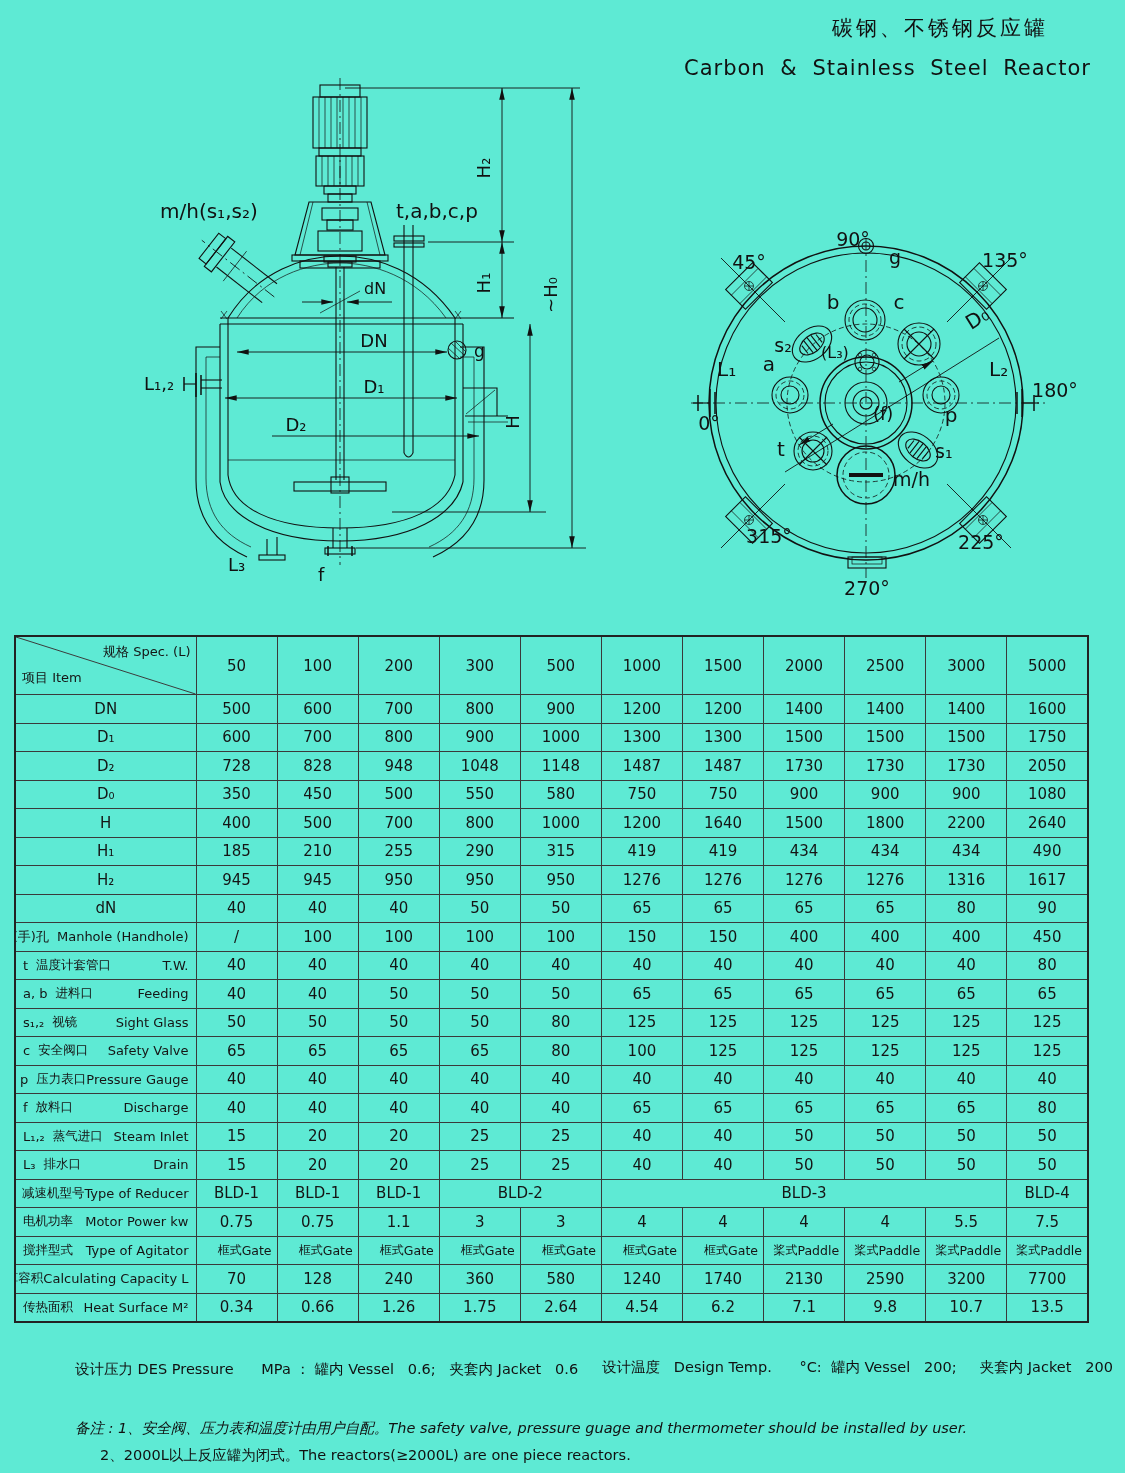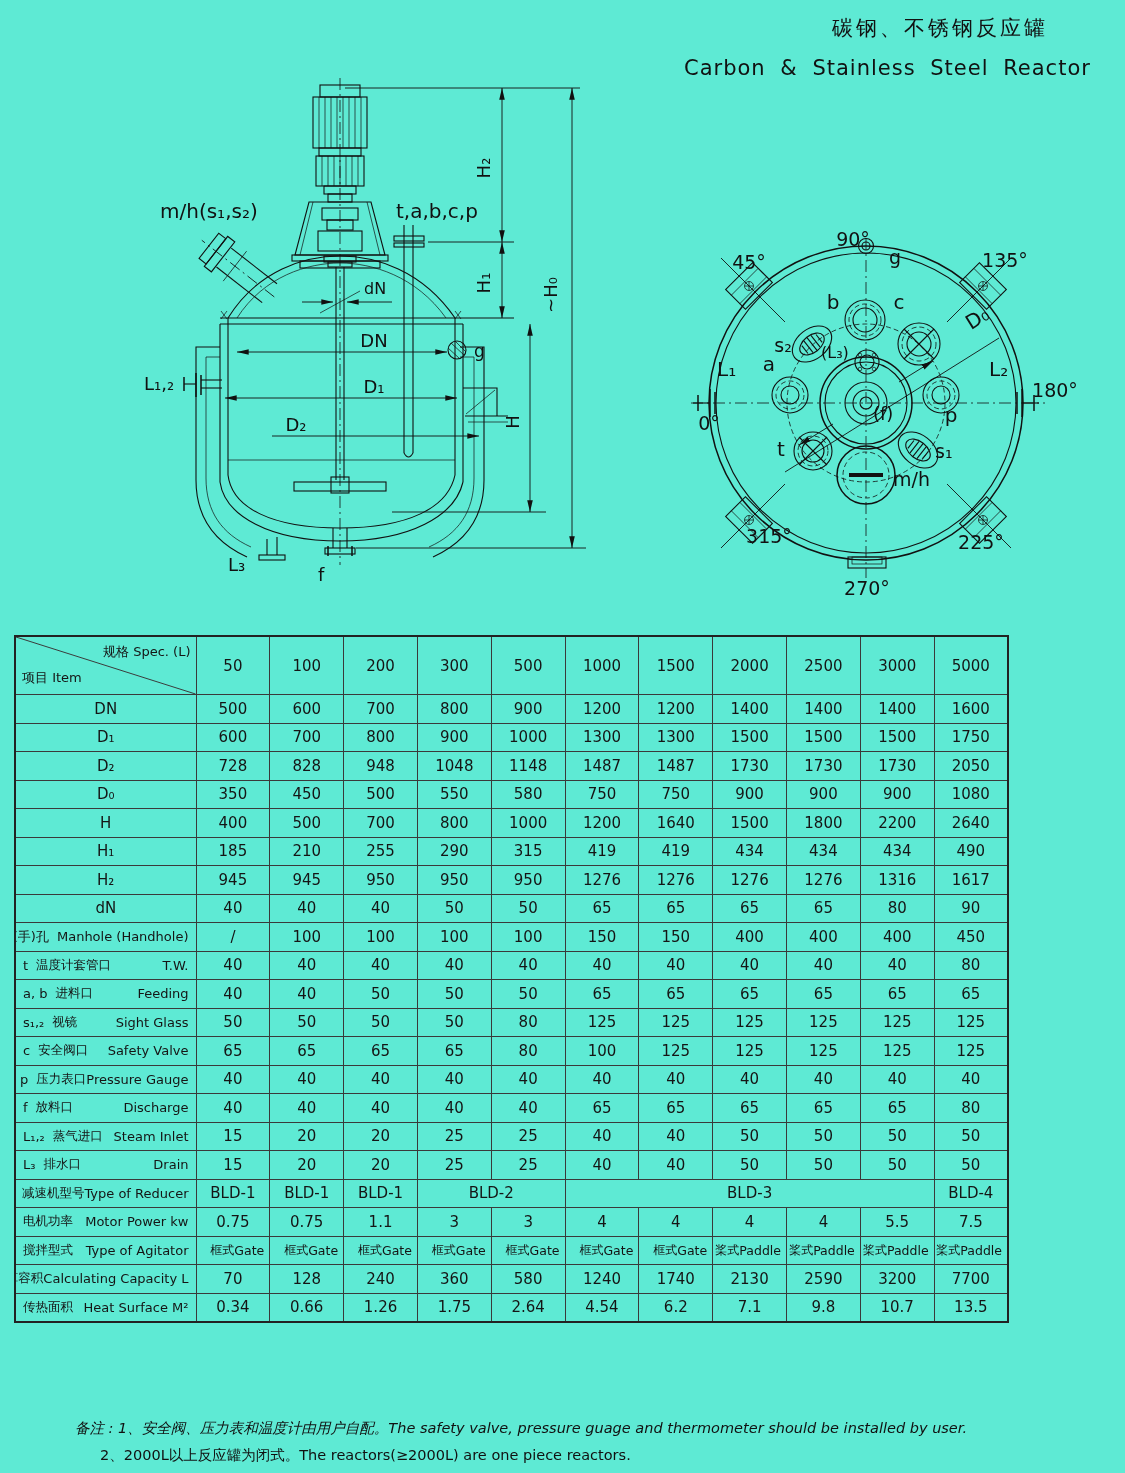--- a/index.html
+++ b/index.html
@@ -12,21 +12,21 @@
   .svg1{position:absolute;left:0;top:50px;}
   .svg2{position:absolute;left:683px;top:212px;}
   svg text{fill:#111;font-family:"DejaVu Sans",sans-serif;}
   .ln{stroke:#111;stroke-width:1.1;fill:none;}
   .lnb{stroke:#111;stroke-width:1.5;fill:none;}
   .lnt{stroke:#111;stroke-width:0.7;fill:none;}
   .dim{stroke:#111;stroke-width:0.9;fill:none;}
   .cl{stroke:#111;stroke-width:0.8;fill:none;stroke-dasharray:12 4 2 4;}
   .dsh{stroke:#111;stroke-width:0.8;fill:none;stroke-dasharray:5 3;}
   
-  #spec-table{position:absolute;left:14px;top:635px;width:995px;border-collapse:collapse;
+  #spec-table{position:absolute;left:14px;top:635px;width:1075px;border-collapse:collapse;
               table-layout:fixed;font-family:"DejaVu Sans",sans-serif;}
   #spec-table td{border:1px solid #3a3a3a;height:27.5px;padding:0;text-align:center;
                  font-size:15px;color:#151515;overflow:hidden;white-space:nowrap;}
   #spec-table tr.hdr td{height:57px;font-size:15px;}
   #spec-table{border:2px solid #222;}
   td.corner{position:relative;}
   td.corner svg{position:absolute;left:0;top:0;width:100%;height:100%;}
   td.corner .c-top{position:absolute;right:5px;top:6px;font-size:13px;}
   td.corner .c-bot{position:absolute;left:6px;bottom:7px;font-size:13px;}
   td.lab{text-align:left;}
@@ -828,15 +828,17 @@
           <td class="val">4.54</td>
           <td class="val">6.2</td>
           <td class="val">7.1</td>
           <td class="val">9.8</td>
           <td class="val">10.7</td>
           <td class="val">13.5</td>
         </tr>
       </tbody>
     </table>
 
+  <div class="foot" id="f-press">设计压力 DES Pressure      MPa ： 罐内 Vessel   0.6;   夹套内 Jacket   0.6</div>
+  <div class="foot" id="f-temp">设计温度   Design Temp.      °C:  罐内 Vessel   200;     夹套内 Jacket   200</div>
   <div class="foot" id="f-note1">备注 : 1、安全阀、压力表和温度计由用户自配。The safety valve, pressure guage and thermometer should be installed by user.</div>
   <div class="foot" id="f-note2">2、2000L以上反应罐为闭式。The reactors(≥2000L) are one piece reactors.</div>
 </div>
 
 </body></html>

